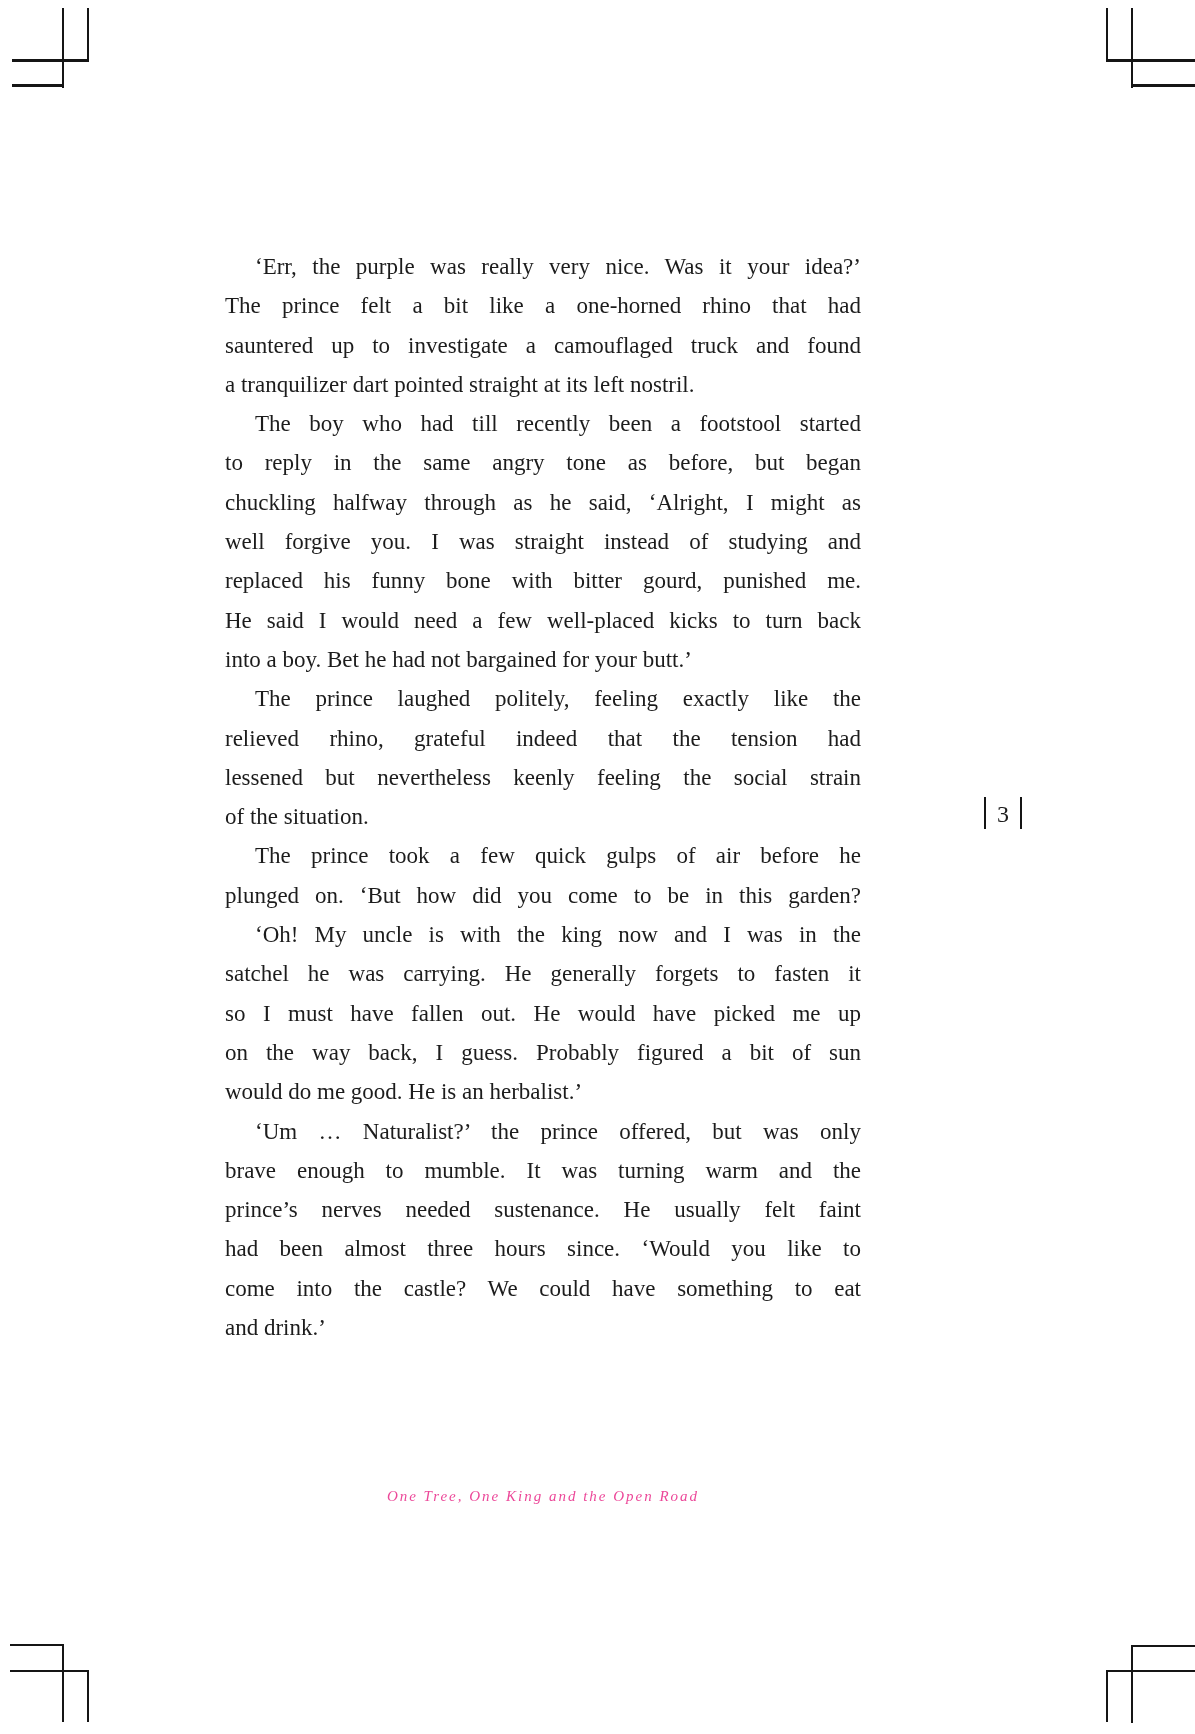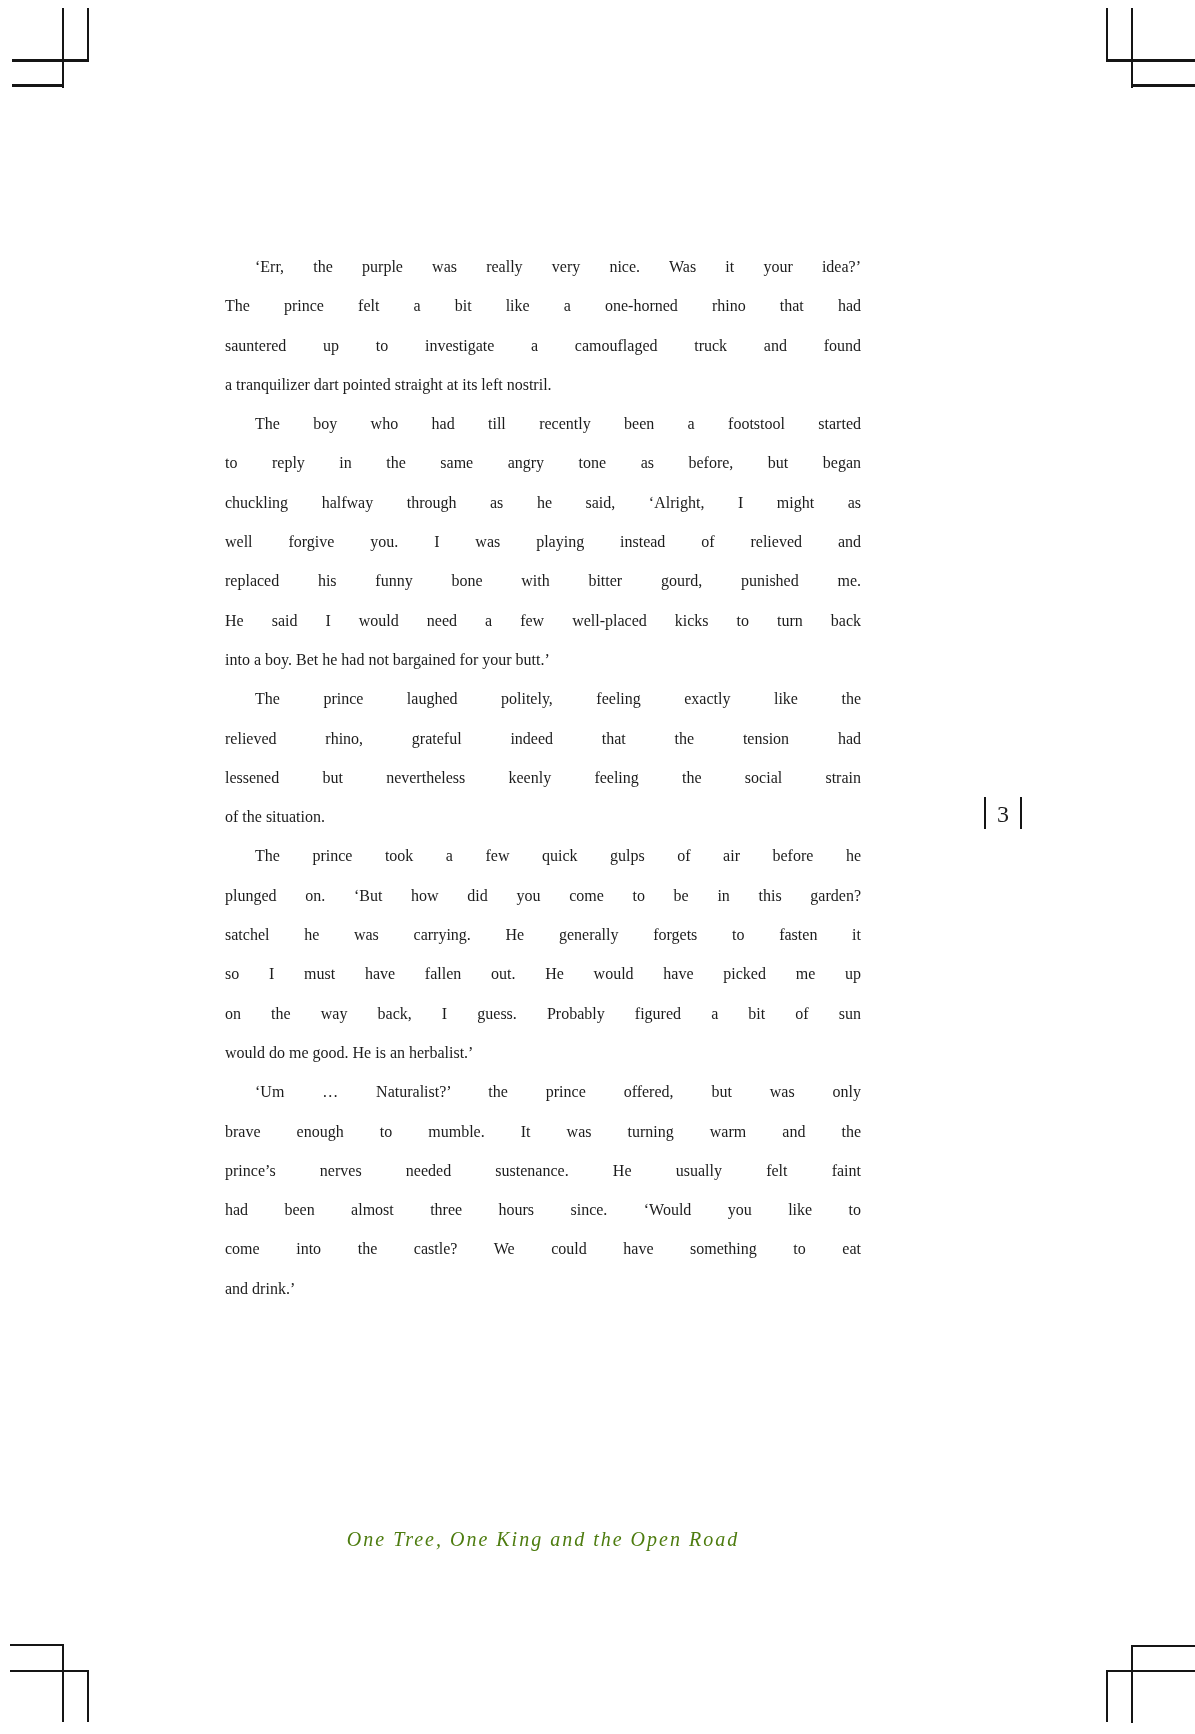--- a/index.html
+++ b/index.html
@@ -31,21 +31,21 @@
   .m-br-h2 { left: 1107px; top: 1670px; width: 88px; height: 2px;  }
   .m-br-v1 { left: 1131px; top: 1645px; width: 2px;  height: 78px; }
   .m-br-v2 { left: 1106px; top: 1670px; width: 2px;  height: 52px; }
 
   
   .text-block {
     position: absolute;
     left: 225px;
     top: 247px;
     width: 636px;
-    font-size: 16px;
+    font-size: 23px;
     line-height: 39.3px;
     color: #1c1c1c;
   }
   .para { margin: 0; }
   .line { text-align: justify; text-align-last: justify; }
   .line.last { text-align: right; text-align-last: left; }
   .line.first { text-indent: 30px; }
 
   
   .pagenum {
@@ -58,27 +58,27 @@
     font-size: 24px;
     color: #1c1c1c;
   }
   .pagenum .bar { width: 2px; height: 32px; background: #151515; }
   .pagenum .digit { transform: translateY(1px); }
 
   
   .footer {
     position: absolute;
     left: 225px;
-    top: 1528px;
+    top: 1488px;
     width: 636px;
     text-align: center;
     font-style: italic;
-    font-size: 20px;
+    font-size: 15px;
     letter-spacing: 2px;
-    color: #4d7c0f;
+    color: #ec4899;
   }
 </style>
 </head>
 <body>
 
 <div class="sheet">
 
   <div class="mark m-tl-v1"></div>
   <div class="mark m-tl-v2"></div>
   <div class="mark m-tl-h1"></div>
@@ -103,36 +103,37 @@
       <div class="para">
         <div class="line first">‘Err, the purple was really very nice. Was it your idea?’</div>
         <div class="line">The prince felt a bit like a one-horned rhino that had</div>
         <div class="line">sauntered up to investigate a camouflaged truck and found</div>
         <div class="line last">a tranquilizer dart pointed straight at its left nostril.</div>
       </div>
       <div class="para">
         <div class="line first">The boy who had till recently been a footstool started</div>
         <div class="line">to reply in the same angry tone as before, but began</div>
         <div class="line">chuckling halfway through as he said, ‘Alright, I might as</div>
-        <div class="line">well forgive you. I was playing instead of relieved and</div>
+        <div class="line">well forgive you. I was straight instead of studying and</div>
         <div class="line">replaced his funny bone with bitter gourd, punished me.</div>
         <div class="line">He said I would need a few well-placed kicks to turn back</div>
         <div class="line last">into a boy. Bet he had not bargained for your butt.’</div>
       </div>
       <div class="para">
         <div class="line first">The prince laughed politely, feeling exactly like the</div>
         <div class="line">relieved rhino, grateful indeed that the tension had</div>
         <div class="line">lessened but nevertheless keenly feeling the social strain</div>
         <div class="line last">of the situation.</div>
       </div>
       <div class="para">
         <div class="line first">The prince took a few quick gulps of air before he</div>
         <div class="line">plunged on. ‘But how did you come to be in this garden?</div>
       </div>
       <div class="para">
+        <div class="line first">‘Oh! My uncle is with the king now and I was in the</div>
         <div class="line">satchel he was carrying. He generally forgets to fasten it</div>
         <div class="line">so I must have fallen out. He would have picked me up</div>
         <div class="line">on the way back, I guess. Probably figured a bit of sun</div>
         <div class="line last">would do me good. He is an herbalist.’</div>
       </div>
       <div class="para">
         <div class="line first">‘Um … Naturalist?’ the prince offered, but was only</div>
         <div class="line">brave enough to mumble. It was turning warm and the</div>
         <div class="line">prince’s nerves needed sustenance. He usually felt faint</div>
         <div class="line">had been almost three hours since. ‘Would you like to</div>

